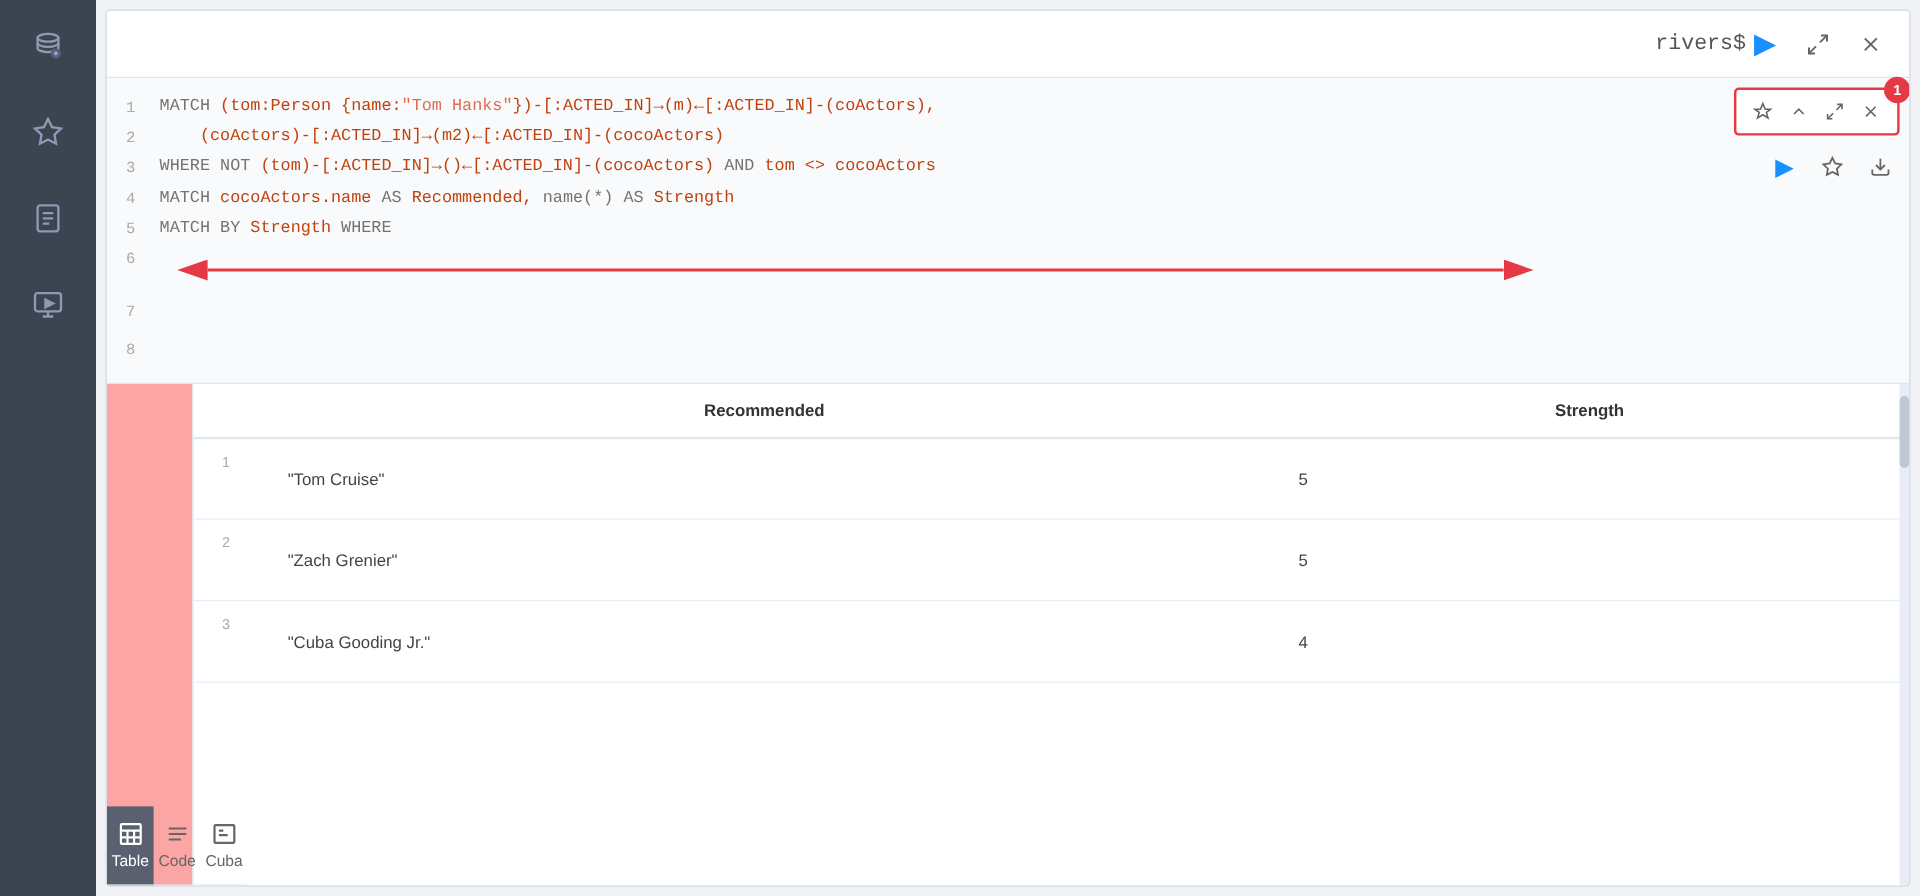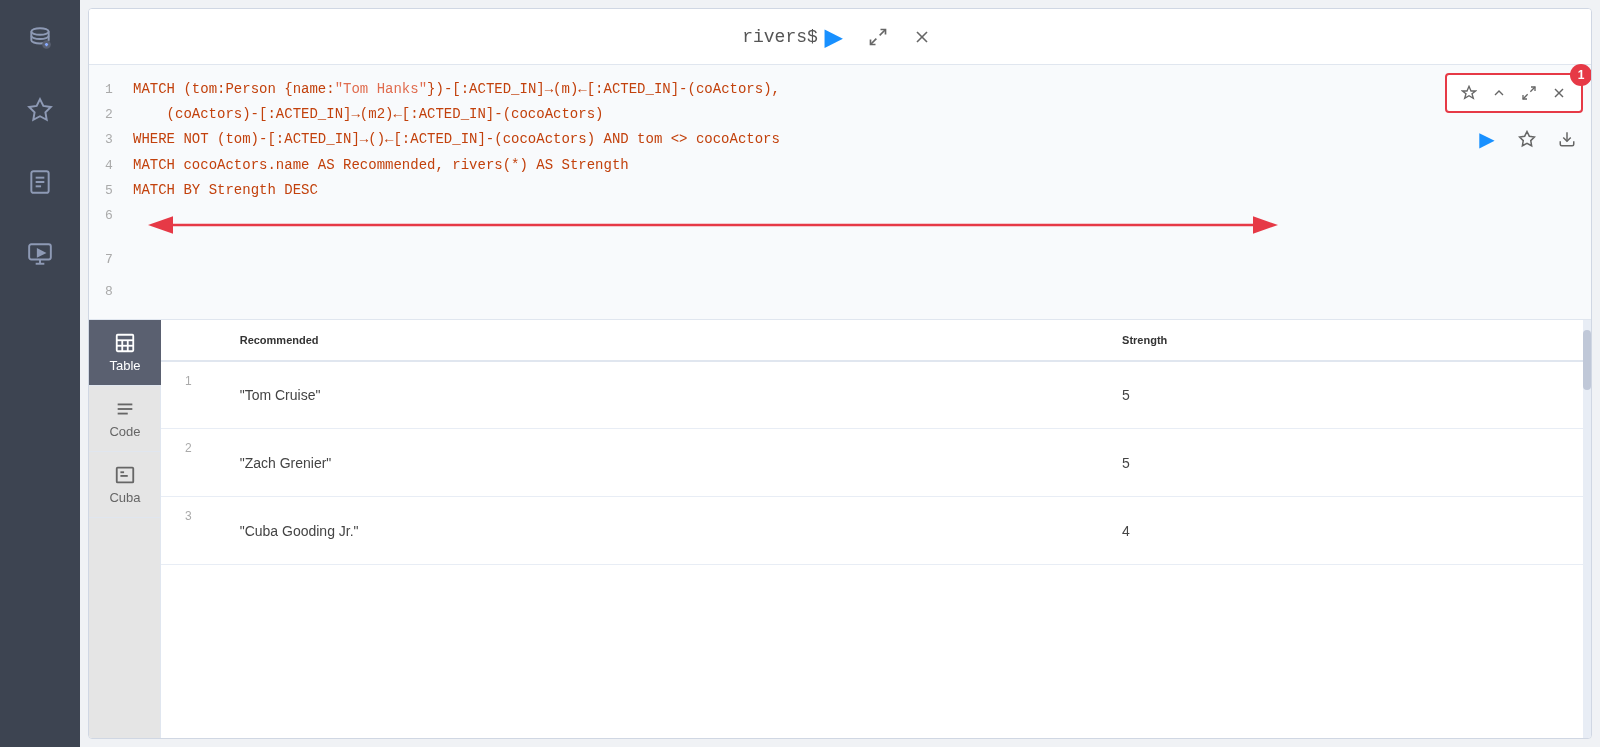--- a/index.html
+++ b/index.html
@@ -44,21 +44,21 @@
       border: 1px solid #d0d7e3;
       margin: 8px;
       border-radius: 4px;
       overflow: hidden;
     }
 
     
     .top-bar {
       display: flex;
       align-items: center;
-      justify-content: center;
+      justify-content: flex-end;
       padding: 0 16px;
       height: 56px;
       border-bottom: 1px solid #e0e6ef;
       background: #fff;
     }
     .query-title {
       font-size: 18px;
       color: #555;
       font-family: 'Courier New', monospace;
     }
@@ -111,39 +111,39 @@
     .line-num {
       color: #aaa;
       min-width: 28px;
       user-select: none;
       font-size: 13px;
       padding-top: 1px;
     }
     .code-content {
       flex: 1;
     }
-    .kw { color: #c2410c; font-weight: 500; } 
+    .kw { color: #737373; font-weight: 500; } 
     .str { color: #e06c4e; } 
     .plain { color: #c2410c; }
 
     
     .results-area {
       display: flex;
       flex: 1;
       overflow: hidden;
     }
 
     
     .view-tabs {
       width: 72px;
-      background: #e5e5e5;
+      background: #fca5a5;
       border-right: 1px solid #e0e6ef;
       display: flex;
-      flex-direction: column;
-      align-items: flex-start;
+      flex-direction: row;
+      align-items: flex-end;
       padding-top: 0;
     }
     .view-tab {
       width: 72px;
       padding: 12px 4px;
       display: flex;
       flex-direction: column;
       align-items: center;
       gap: 4px;
       cursor: pointer;
@@ -162,23 +162,23 @@
       flex: 1;
       overflow: auto;
       position: relative;
     }
     table {
       width: 100%;
       border-collapse: collapse;
     }
     thead th {
       padding: 14px 24px;
-      text-align: left;
+      text-align: center;
       font-weight: 600;
-      font-size: 11px;
+      font-size: 14px;
       color: #333;
       border-bottom: 2px solid #e0e6ef;
       background: #fff;
     }
     tbody tr {
       border-bottom: 1px solid #e8edf5;
     }
     tbody td {
       padding: 0 24px;
       font-size: 14px;
@@ -340,28 +340,28 @@
       <div class="code-line">
         <span class="line-num">3</span>
         <span class="code-content">
           <span class="kw">WHERE NOT </span><span class="plain">(tom)-[:ACTED_IN]→()←[:ACTED_IN]-(cocoActors) </span><span class="kw">AND </span><span class="plain">tom &lt;&gt; cocoActors</span>
         </span>
       </div>
 
       <div class="code-line">
         <span class="line-num">4</span>
         <span class="code-content">
-          <span class="kw">MATCH </span><span class="plain">cocoActors.name </span><span class="kw">AS </span><span class="plain">Recommended, </span><span class="kw">rivers(*) </span><span class="kw">AS </span><span class="plain">Strength</span>
+          <span class="kw">MATCH </span><span class="plain">cocoActors.name </span><span class="kw">AS </span><span class="plain">Recommended, </span><span class="kw">name(*) </span><span class="kw">AS </span><span class="plain">Strength</span>
         </span>
       </div>
 
       <div class="code-line">
         <span class="line-num">5</span>
         <span class="code-content">
-          <span class="kw">MATCH BY </span><span class="plain">Strength </span><span class="kw">DESC</span>
+          <span class="kw">MATCH BY </span><span class="plain">Strength </span><span class="kw">WHERE</span>
         </span>
       </div>
 
       <div class="code-line" style="position:relative; height:44px;">
         <span class="line-num">6</span>
         <span class="code-content" style="position:relative;">
 
           <svg style="position:absolute; left:-20px; top:8px; width:1200px; height:28px;">
             <defs>
               <marker id="arrowLeft" markerWidth="10" markerHeight="7" refX="10" refY="3.5" orient="auto">

